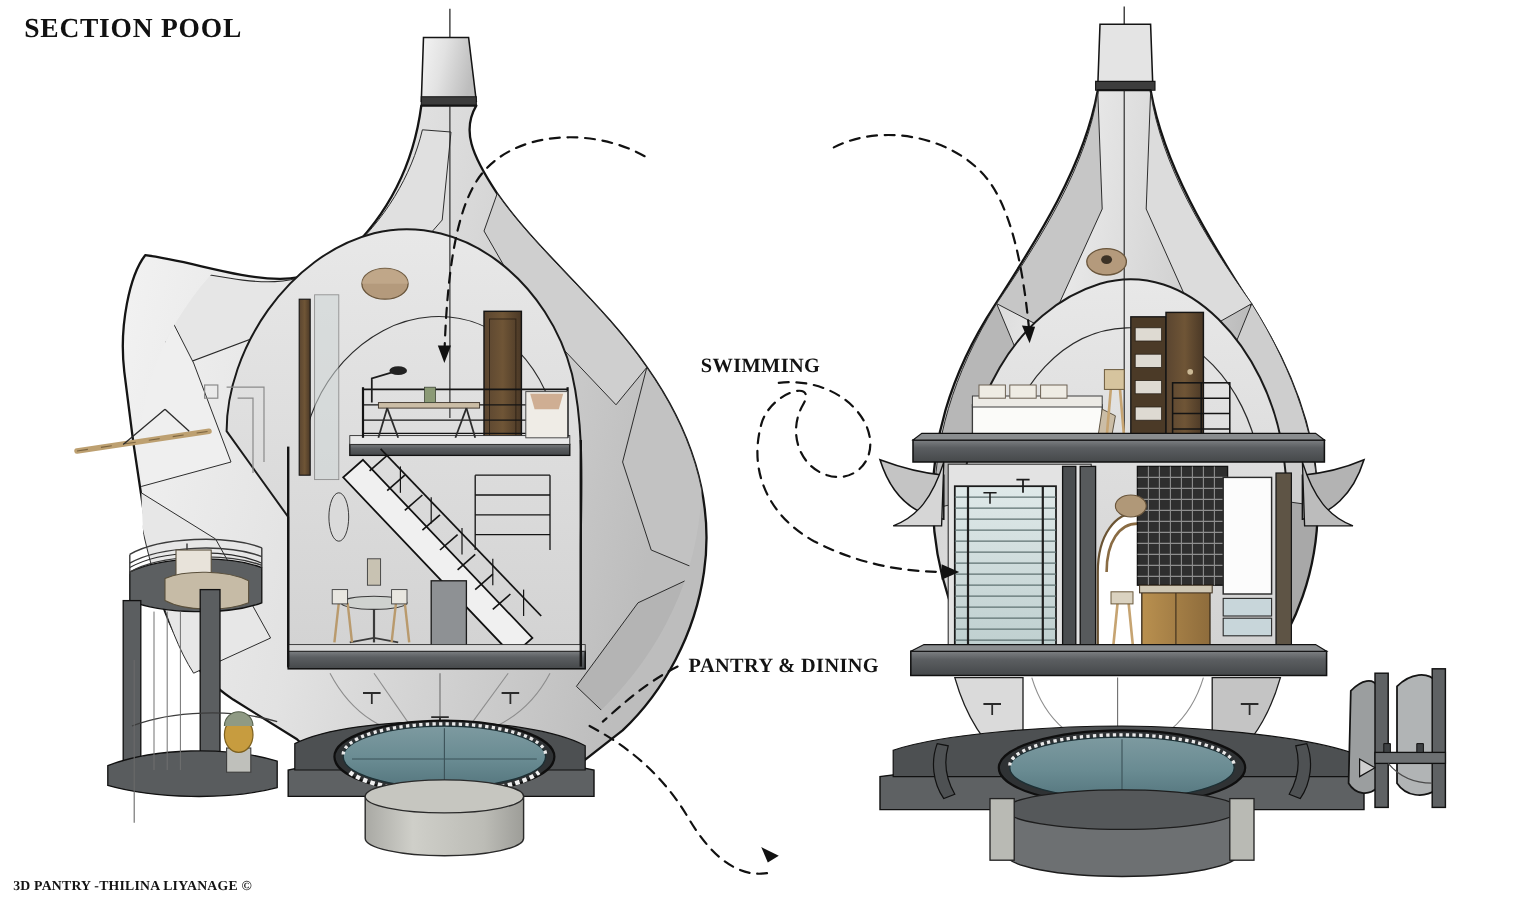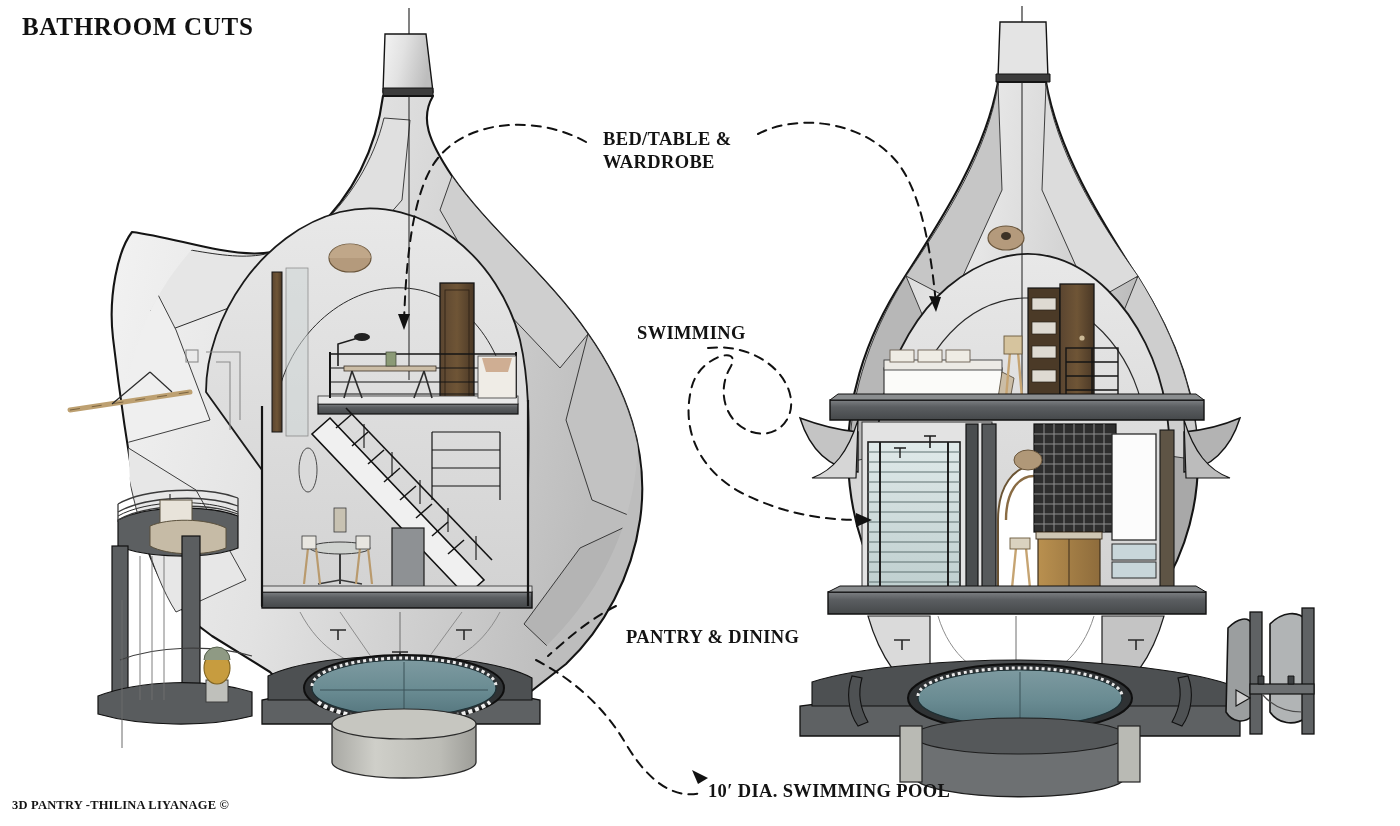--- a/index.html
+++ b/index.html
@@ -20,21 +20,21 @@
   .credit{
     position:absolute;left:12px;top:798px;
     font-size:12.5px;font-weight:700;letter-spacing:.2px;color:#141414;white-space:nowrap;
   }
   .callout{
     position:absolute;font-size:18.5px;font-weight:600;letter-spacing:.35px;
     color:#131313;line-height:1.23;white-space:pre-line;
   }
   .c-bed{left:603px;top:128px;}
   .c-bath{left:637px;top:322px;}
-  .c-pantry{left:626px;top:595px;margin-top:31px;}
+  .c-pantry{left:626px;top:595px;}
   .c-pool{left:708px;top:780px;}
 </style>
 </head>
 <body>
 
 <div id="board">
 
   <svg id="scene" viewBox="0 0 1400 826" xmlns="http://www.w3.org/2000/svg">
     <defs>
       <linearGradient id="gShellL" x1="0" y1="0" x2="1" y2="0.25">
@@ -467,22 +467,19 @@
     </g>
 
     <g fill="#111111">
       <path d="M404 330 L398 314 L410 314 Z"></path>
       <path d="M936 312 L929 296 L941 297 Z"></path>
       <path d="M872 520 L856 513 L856 527 Z"></path>
       <path d="M708 778 L692 770 L698 784 Z"></path>
     </g>
   </svg>
 
-  <div class="ttl">BATHROOM CUTS</div>
-
-  <div class="callout c-bed">BED/TABLE &amp;
-WARDROBE</div>
+  <div class="ttl">SECTION POOL</div>
+
   <div class="callout c-bath">SWIMMING</div>
   <div class="callout c-pantry">PANTRY &amp; DINING</div>
-  <div class="callout c-pool">10′ DIA. SWIMMING POOL</div>
 
   <div class="credit">3D PANTRY -THILINA LIYANAGE ©</div>
 </div>
 
 </body></html>

